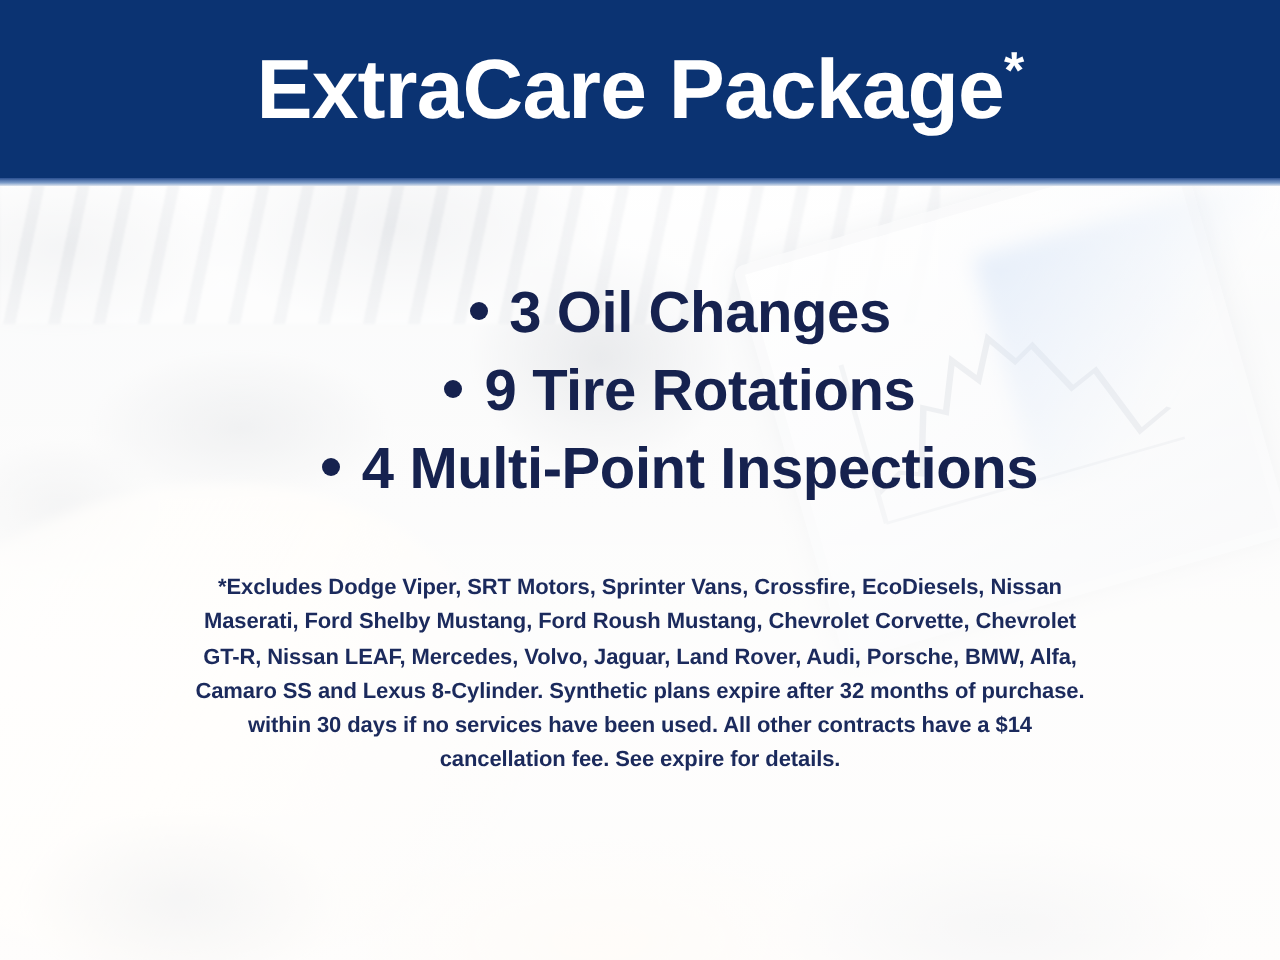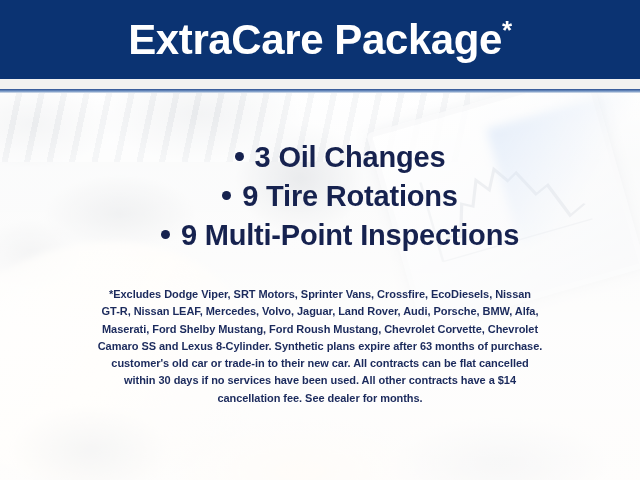--- a/index.html
+++ b/index.html
@@ -103,21 +103,21 @@
     position:absolute; inset:0;
     background:linear-gradient(180deg,
       rgba(255,255,255,.55) 0%,
       rgba(255,255,255,.66) 34%,
       rgba(255,255,255,.80) 62%,
       rgba(255,255,255,.70) 100%);
   }
 
   
   .header {
-    position:absolute; left:0; top:0; width:640px; height:79px;
+    position:absolute; left:0; top:0; width:640px; height:89px;
     background:#0b3372;
     z-index:5;
   }
   .header-rule {
     position:absolute; left:0; top:89px; width:640px; height:4px;
     background:linear-gradient(180deg,#2a4f91 0%,#7d9cc8 60%,#dfe6ef 100%);
     z-index:5;
   }
   .title {
     position:absolute; left:0; right:0; top:50%;
@@ -200,26 +200,25 @@
   </div>
 
   <div class="header">
     <div class="title"><span>ExtraCare Package</span><span class="star">*</span></div>
   </div>
   <div class="header-rule"></div>
 
   <div class="benefits">
     <div class="benefit"><span class="dot"></span><span>3 Oil Changes</span></div>
     <div class="benefit"><span class="dot"></span><span>9 Tire Rotations</span></div>
-    <div class="benefit"><span class="dot"></span><span>9 Multi-Point Inspections</span></div>
+    <div class="benefit"><span class="dot"></span><span>4 Multi-Point Inspections</span></div>
   </div>
 
   <div class="disclaimer">
     <div class="dline">*Excludes Dodge Viper, SRT Motors, Sprinter Vans, Crossfire, EcoDiesels, Nissan</div>
+    <div class="dline">Maserati, Ford Shelby Mustang, Ford Roush Mustang, Chevrolet Corvette, Chevrolet</div>
     <div class="dline">GT-R, Nissan LEAF, Mercedes, Volvo, Jaguar, Land Rover, Audi, Porsche, BMW, Alfa,</div>
-    <div class="dline">Maserati, Ford Shelby Mustang, Ford Roush Mustang, Chevrolet Corvette, Chevrolet</div>
-    <div class="dline">Camaro SS and Lexus 8-Cylinder. Synthetic plans expire after 63 months of purchase.</div>
-    <div class="dline">customer's old car or trade-in to their new car. All contracts can be flat cancelled</div>
+    <div class="dline">Camaro SS and Lexus 8-Cylinder. Synthetic plans expire after 32 months of purchase.</div>
     <div class="dline">within 30 days if no services have been used. All other contracts have a $14</div>
-    <div class="dline">cancellation fee. See dealer for months.</div>
+    <div class="dline">cancellation fee. See expire for details.</div>
   </div>
 
 </div>
 
 </body></html>

